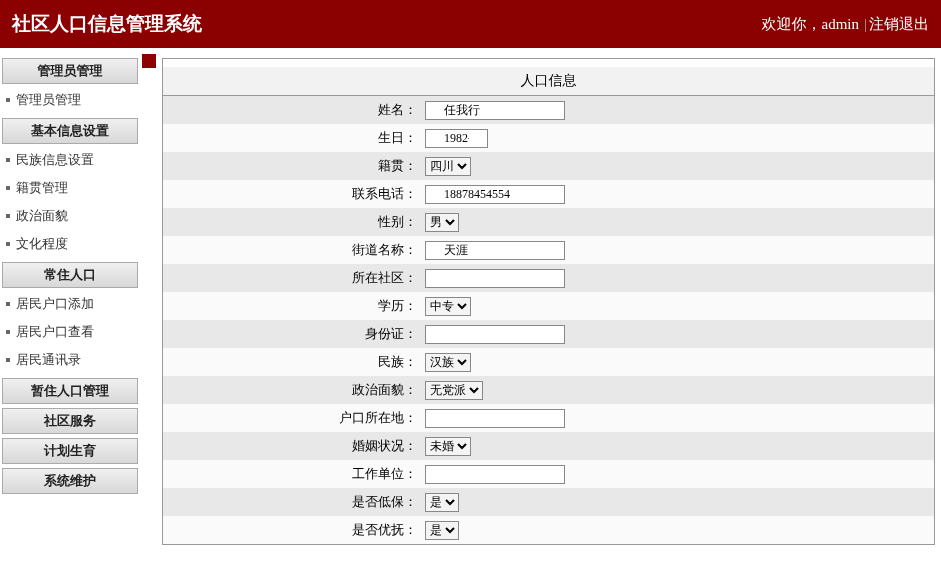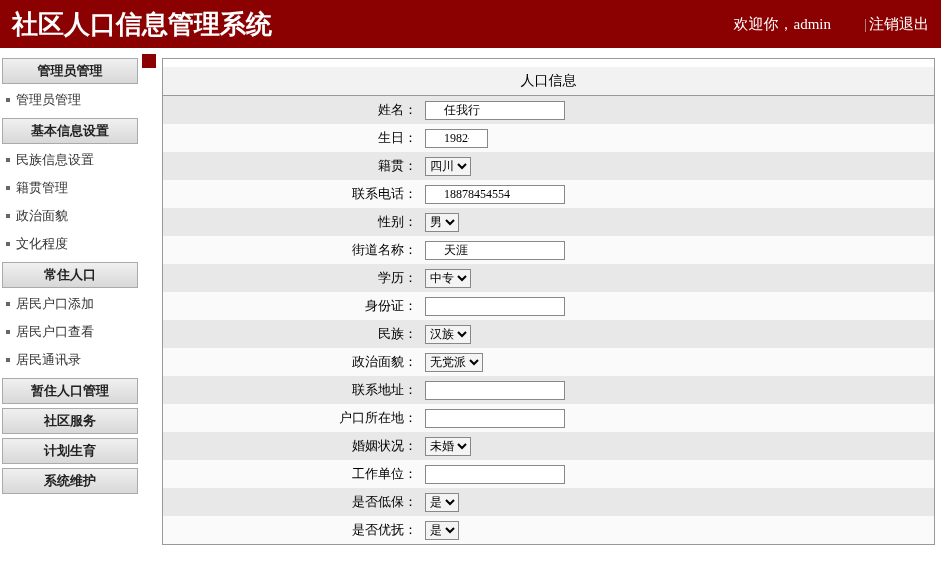--- a/index.html
+++ b/index.html
@@ -14,28 +14,28 @@
   .header {
     background: #8b0000;
     color: #fff;
     height: 48px;
     display: flex;
     align-items: center;
     justify-content: space-between;
     padding: 0 12px;
   }
   .header-title {
-    font-size: 26px;
+    font-size: 19px;
     font-weight: bold;
     color: #fff;
   }
   .header-right {
     display: flex;
     align-items: center;
-    gap: 33px;
+    gap: 5px;
     font-size: 15px;
   }
   .welcome-text { color: #fff; }
   .logout-link { color: #fff; cursor: pointer; }
   .logout-sep { color: #c0a0a0; margin-right: 2px; }
   .body-row {
     display: flex;
     align-items: flex-start;
     font-family: Liberation Serif, serif;
   }
@@ -215,38 +215,38 @@
           </div>
           <div class="form-row">
             <div class="label-cell">性别：</div>
             <div class="input-cell"><select class="sel"><option>男</option></select></div>
           </div>
           <div class="form-row">
             <div class="label-cell">街道名称：</div>
             <div class="input-cell"><input type="text" class="text-input" value="天涯" style=""></div>
           </div>
           <div class="form-row">
+            <div class="label-cell">所在社区：</div>
+            <div class="input-cell"><input type="text" class="text-input" style=""></div>
+          </div>
+          <div class="form-row">
             <div class="label-cell">学历：</div>
             <div class="input-cell"><select class="sel"><option>中专</option></select></div>
           </div>
           <div class="form-row">
             <div class="label-cell">身份证：</div>
             <div class="input-cell"><input type="text" class="text-input" style=""></div>
           </div>
           <div class="form-row">
             <div class="label-cell">民族：</div>
             <div class="input-cell"><select class="sel"><option>汉族</option></select></div>
           </div>
           <div class="form-row">
             <div class="label-cell">政治面貌：</div>
             <div class="input-cell"><select class="sel"><option>无党派</option></select></div>
-          </div>
-          <div class="form-row">
-            <div class="label-cell">联系地址：</div>
-            <div class="input-cell"><input type="text" class="text-input" style=""></div>
           </div>
           <div class="form-row">
             <div class="label-cell">户口所在地：</div>
             <div class="input-cell"><input type="text" class="text-input" style=""></div>
           </div>
           <div class="form-row">
             <div class="label-cell">婚姻状况：</div>
             <div class="input-cell"><select class="sel"><option>未婚</option></select></div>
           </div>
           <div class="form-row">

